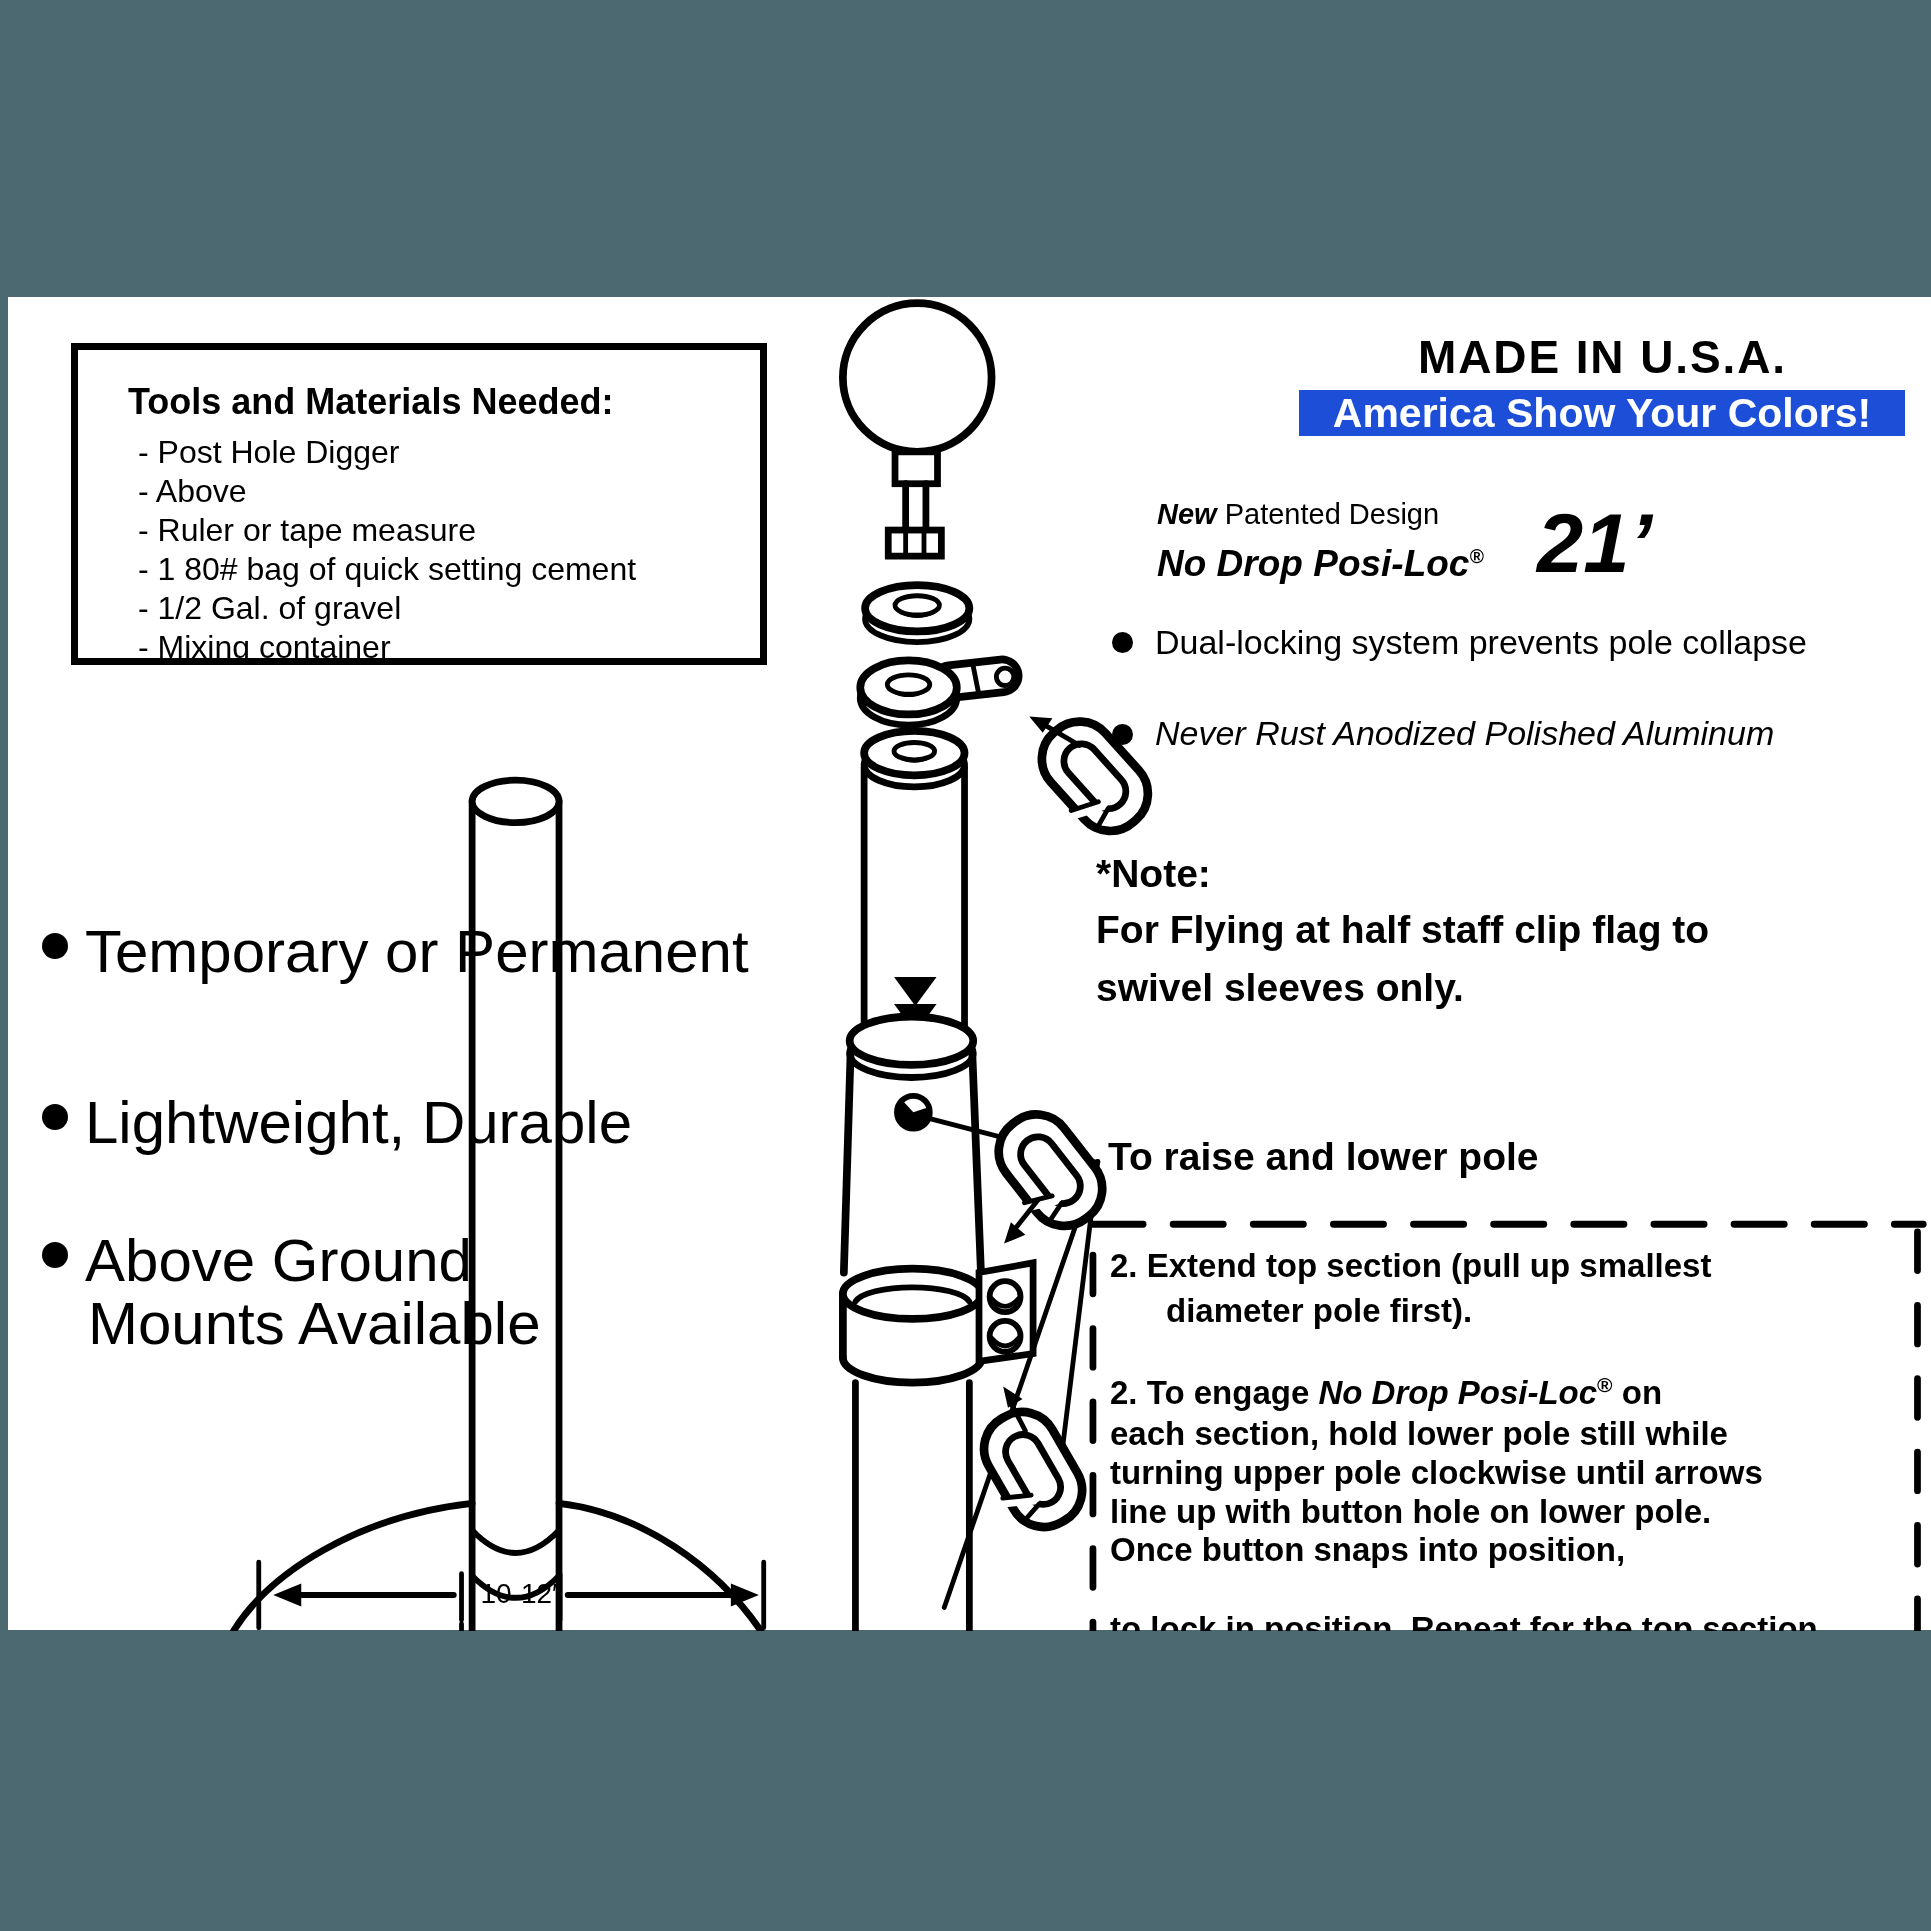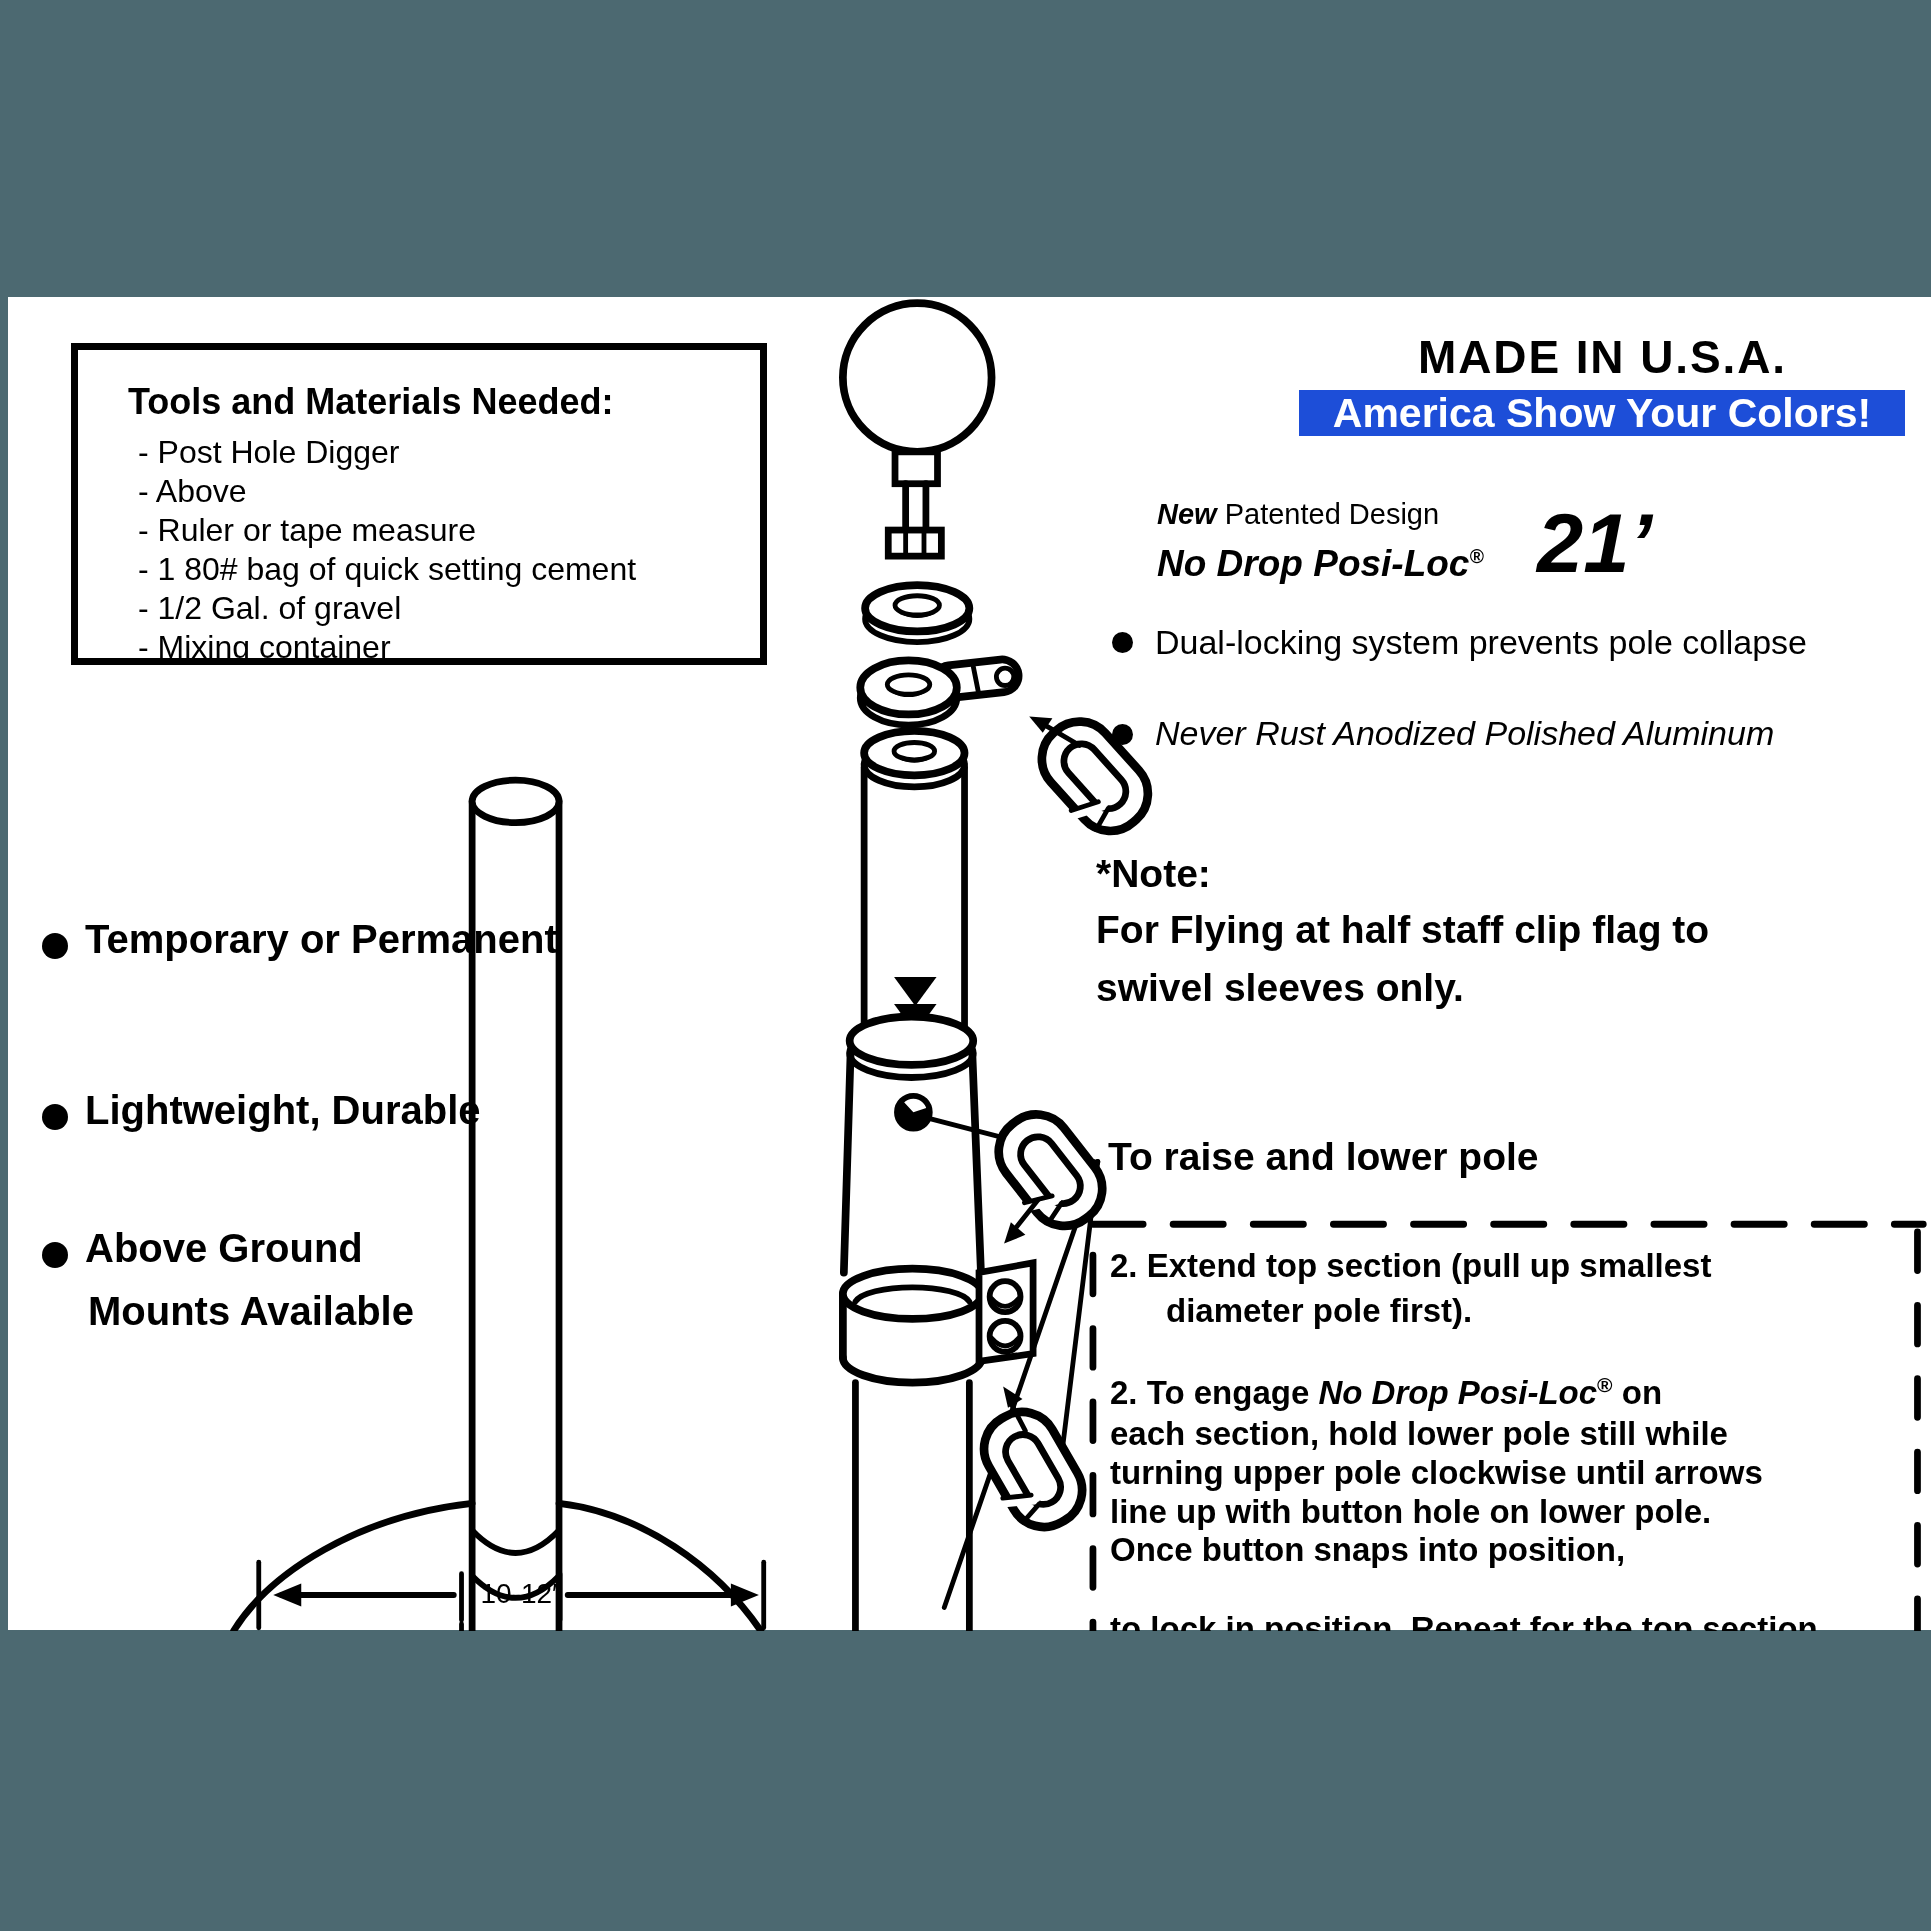--- a/index.html
+++ b/index.html
@@ -46,21 +46,21 @@
   .s2l7{left:1110px;top:1610px;}
 
   
   .tools-box{position:absolute;left:34px;top:343px;width:682px;height:308px;border:7.7px solid #000;background:#fff;z-index:2;margin-left:37px;}
   .tools-title{position:absolute;left:50px;top:31px;font-size:36px;font-weight:bold;white-space:nowrap;}
   .tools-items{position:absolute;left:60px;top:83px;font-size:32px;line-height:39px;}
   .tools-items div{white-space:nowrap;}
 
   
   .lbullet-dot{position:absolute;width:26px;height:26px;border-radius:50%;background:#000;z-index:2;}
-  .lfeat{font-size:40px;font-weight:bold;white-space:nowrap;}
+  .lfeat{font-size:60px;font-weight:normal;white-space:nowrap;}
   .lf1{left:85px;top:917px;}
   .lf2{left:85px;top:1088px;}
   .lf3a{left:85px;top:1226px;}
   .lf3b{left:88px;top:1289px;}
 
   .dim-label{left:462px;top:1578px;width:100px;text-align:right;font-size:28px;white-space:nowrap;}
 </style>
 </head>
 <body>
 

